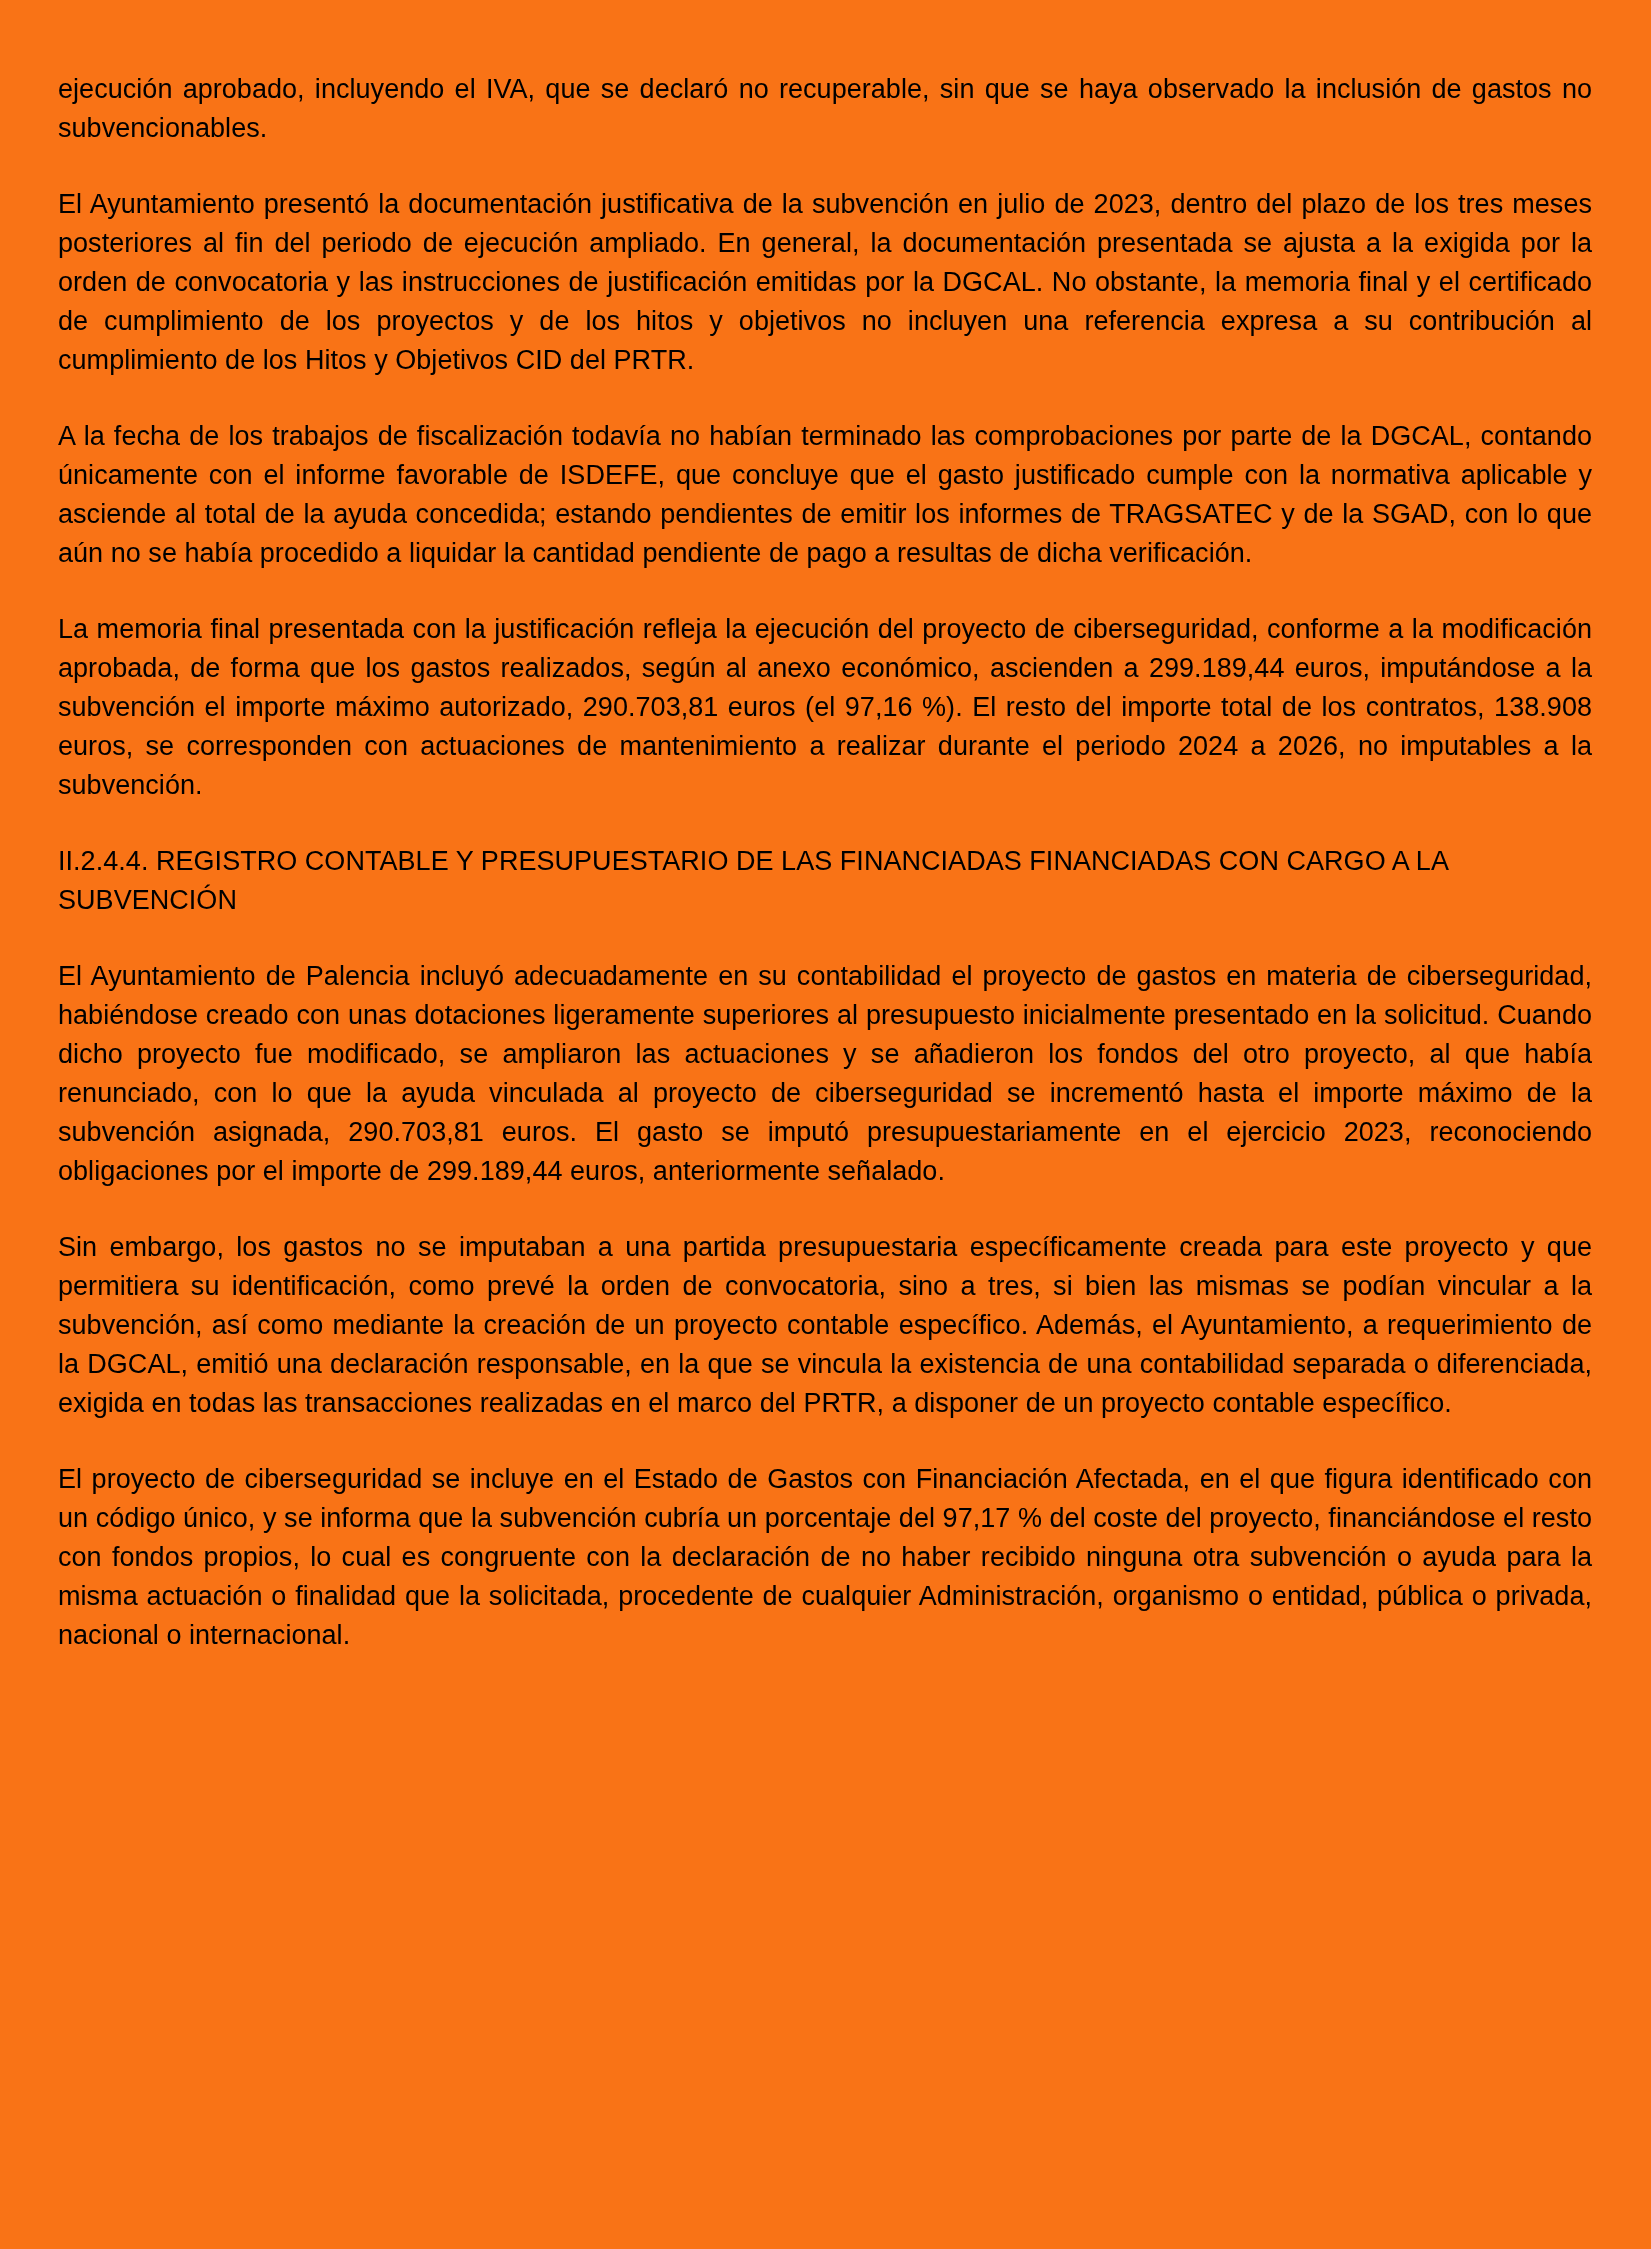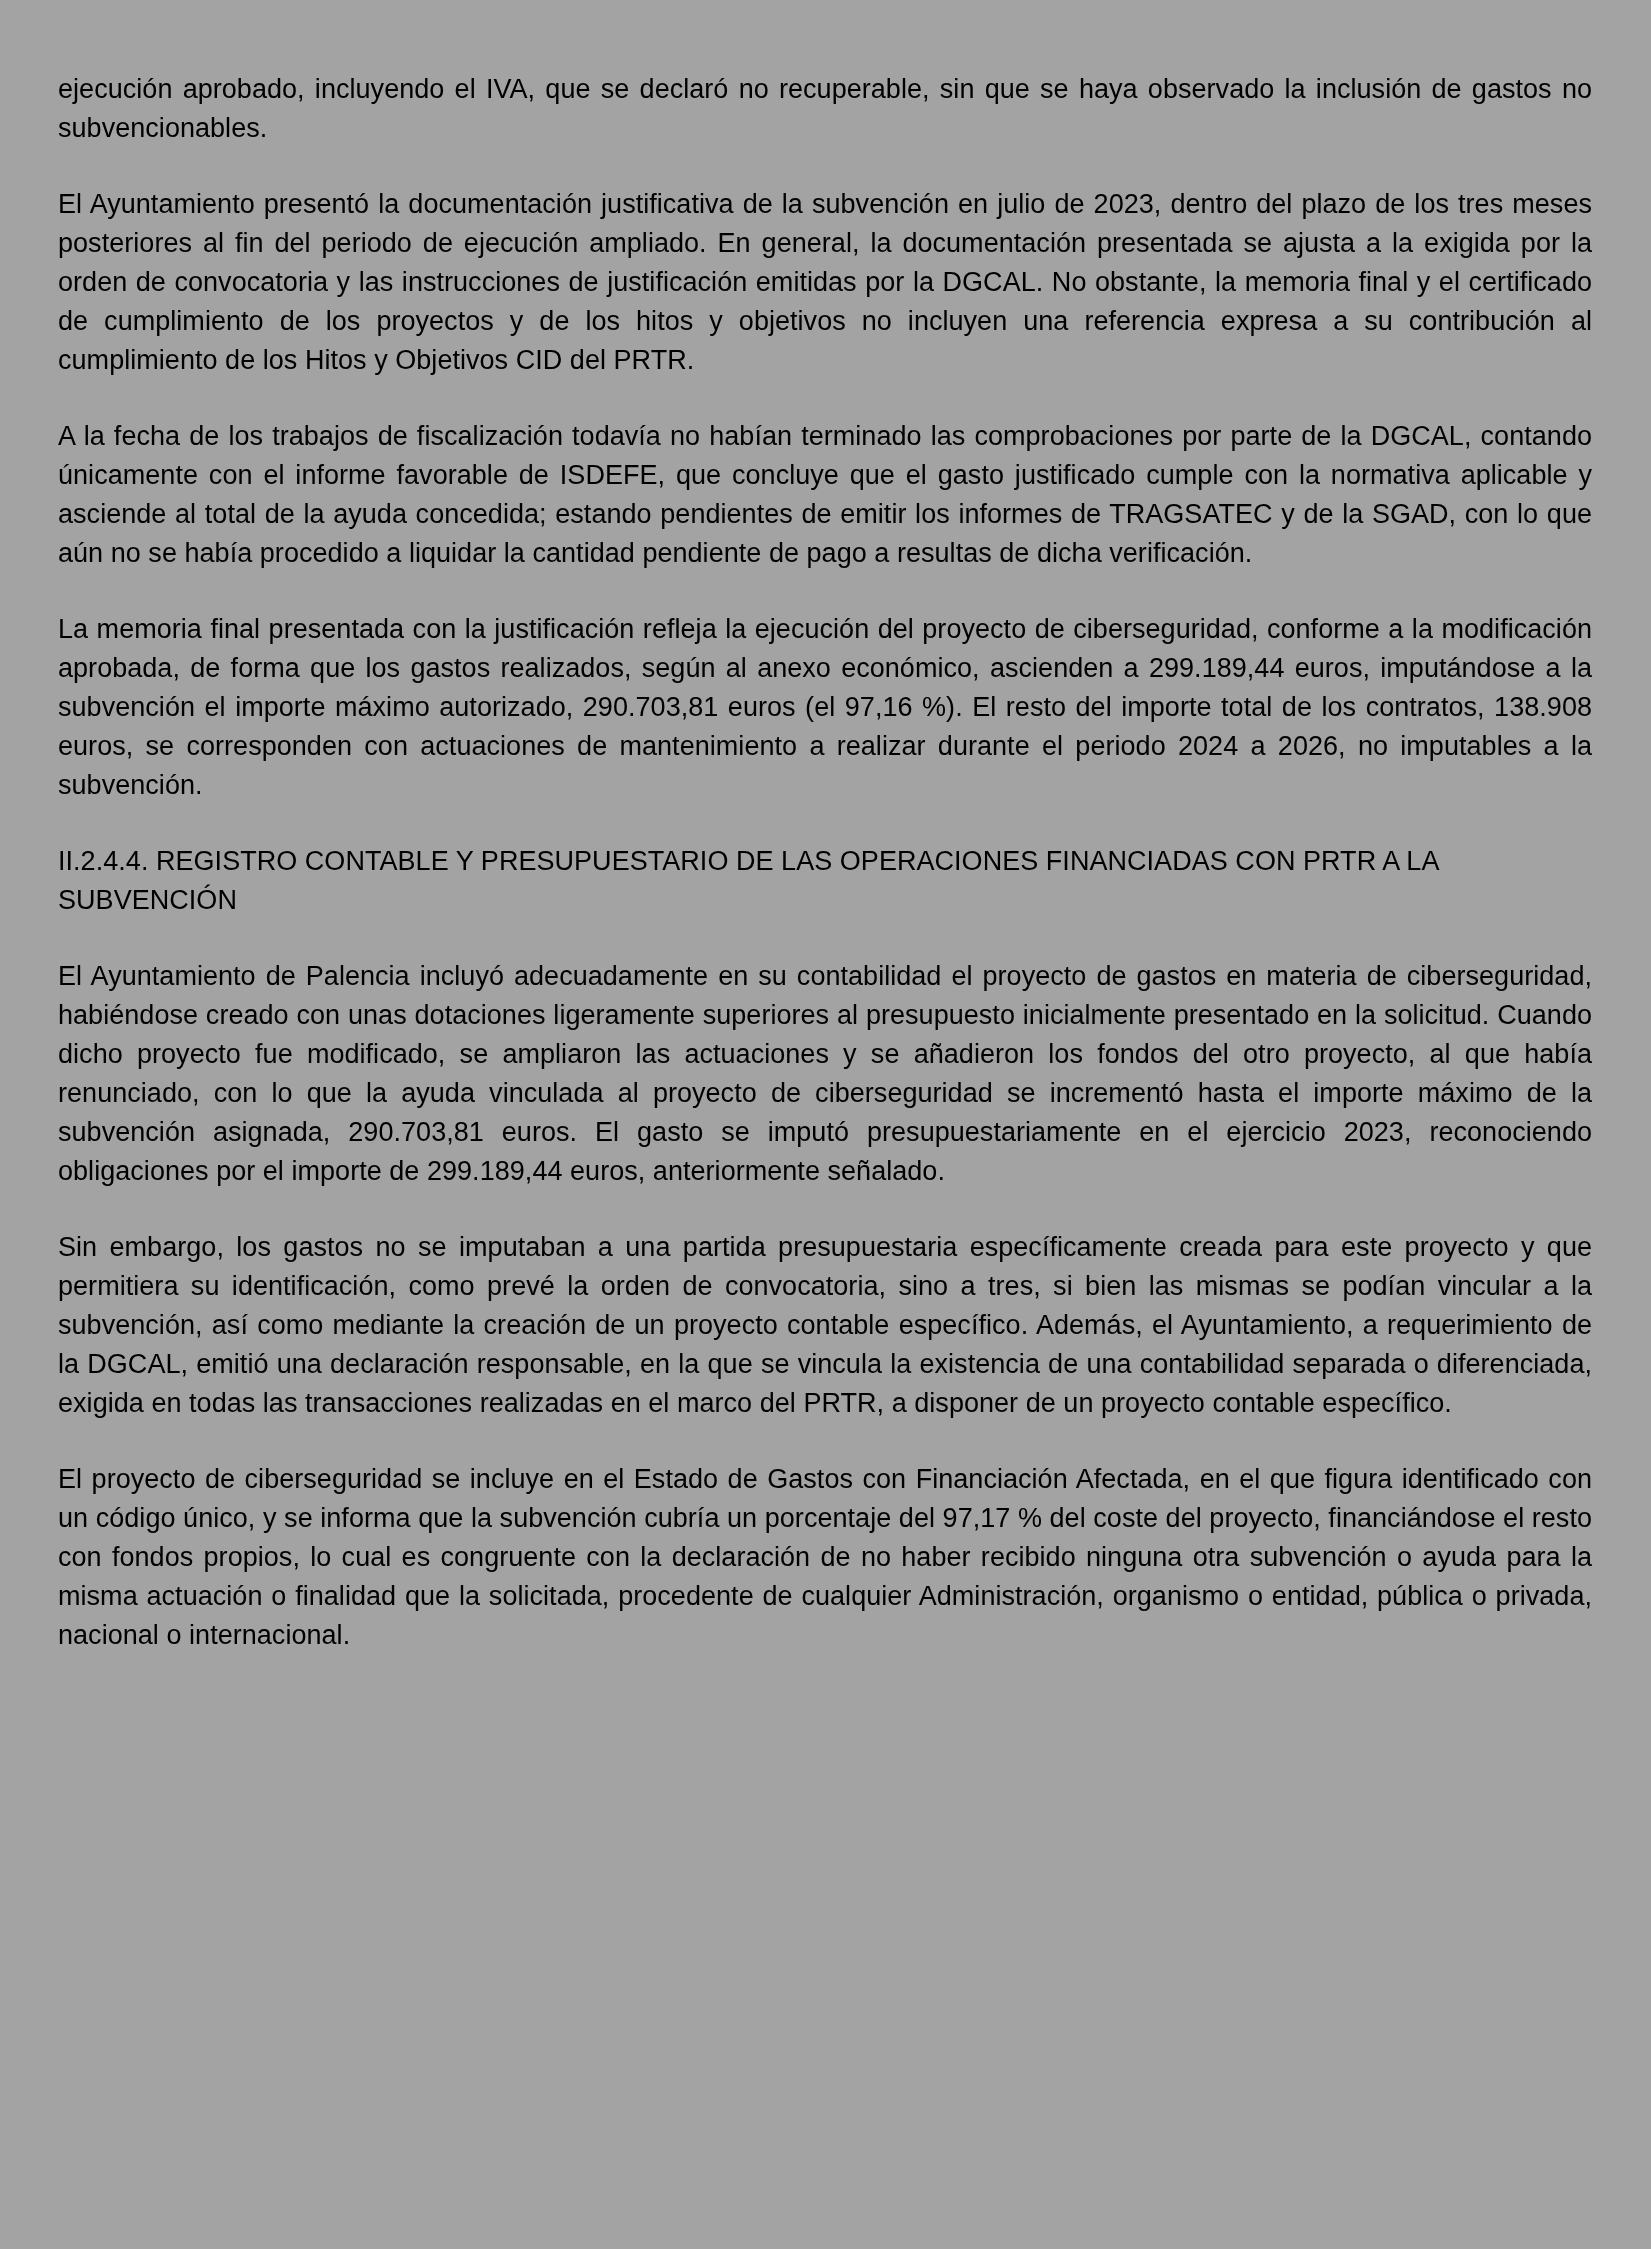--- a/index.html
+++ b/index.html
@@ -8,21 +8,21 @@
     background: #ffffff;
   }
   body {
     font-family: "Liberation Sans", sans-serif;
     color: #000000;
   }
   #page {
     position: relative;
     width: 1652px;
     height: 2250px;
-    background: #a3a3a3;
+    background: #f97316;
     overflow: hidden;
     box-sizing: border-box;
     padding: 1px;
   }
   #content {
     position: absolute;
     left: 58px;
     top: 70px;
     width: 1534px;
   }
@@ -60,21 +60,21 @@
   <div id="content">
 
     <p class="para justify-last">ejecución aprobado, incluyendo el IVA, que se declaró no recuperable, sin que se haya observado la inclusión de gastos no subvencionables.</p>
 
     <p class="para">El Ayuntamiento presentó la documentación justificativa de la subvención en julio de 2023, dentro del plazo de los tres meses posteriores al fin del periodo de ejecución ampliado. En general, la documentación presentada se ajusta a la exigida por la orden de convocatoria y las instrucciones de justificación emitidas por la DGCAL. No obstante, la memoria final y el certificado de cumplimiento de los proyectos y de los hitos y objetivos no incluyen una referencia expresa a su contribución al cumplimiento de los Hitos y Objetivos CID del PRTR.</p>
 
     <p class="para">A la fecha de los trabajos de fiscalización todavía no habían terminado las comprobaciones por parte de la DGCAL, contando únicamente con el informe favorable de ISDEFE, que concluye que el gasto justificado cumple con la normativa aplicable y asciende al total de la ayuda concedida; estando pendientes de emitir los informes de TRAGSATEC y de la SGAD, con lo que aún no se había procedido a liquidar la cantidad pendiente de pago a resultas de dicha verificación.</p>
 
     <p class="para">La memoria final presentada con la justificación refleja la ejecución del proyecto de ciberseguridad, conforme a la modificación aprobada, de forma que los gastos realizados, según al anexo económico, ascienden a 299.189,44 euros, imputándose a la subvención el importe máximo autorizado, 290.703,81 euros (el 97,16 %). El resto del importe total de los contratos, 138.908 euros, se corresponden con actuaciones de mantenimiento a realizar durante el periodo 2024 a 2026, no imputables a la subvención.</p>
 
-    <p class="heading">II.2.4.4. REGISTRO CONTABLE Y PRESUPUESTARIO DE LAS OPERACIONES FINANCIADAS CON PRTR A LA SUBVENCIÓN</p>
+    <p class="heading">II.2.4.4. REGISTRO CONTABLE Y PRESUPUESTARIO DE LAS FINANCIADAS FINANCIADAS CON CARGO A LA SUBVENCIÓN</p>
 
     <p class="para">El Ayuntamiento de Palencia incluyó adecuadamente en su contabilidad el proyecto de gastos en materia de ciberseguridad, habiéndose creado con unas dotaciones ligeramente superiores al presupuesto inicialmente presentado en la solicitud. Cuando dicho proyecto fue modificado, se ampliaron las actuaciones y se añadieron los fondos del otro proyecto, al que había renunciado, con lo que la ayuda vinculada al proyecto de ciberseguridad se incrementó hasta el importe máximo de la subvención asignada, 290.703,81 euros. El gasto se imputó presupuestariamente en el ejercicio 2023, reconociendo obligaciones por el importe de 299.189,44 euros, anteriormente señalado.</p>
 
     <p class="para">Sin embargo, los gastos no se imputaban a una partida presupuestaria específicamente creada para este proyecto y que permitiera su identificación, como prevé la orden de convocatoria, sino a tres, si bien las mismas se podían vincular a la subvención, así como mediante la creación de un proyecto contable específico. Además, el Ayuntamiento, a requerimiento de la DGCAL, emitió una declaración responsable, en la que se vincula la existencia de una contabilidad separada o diferenciada, exigida en todas las transacciones realizadas en el marco del PRTR, a disponer de un proyecto contable específico.</p>
 
     <p class="para">El proyecto de ciberseguridad se incluye en el Estado de Gastos con Financiación  Afectada, en el que figura identificado con un código único, y se informa que la subvención cubría un porcentaje del 97,17 % del coste del proyecto, financiándose el resto con fondos propios, lo cual es congruente con la declaración de no haber recibido ninguna otra subvención o ayuda para la misma actuación o finalidad que la solicitada, procedente de cualquier Administración, organismo o entidad, pública o privada, nacional o internacional.</p>
 
 
   </div>
 </div>

